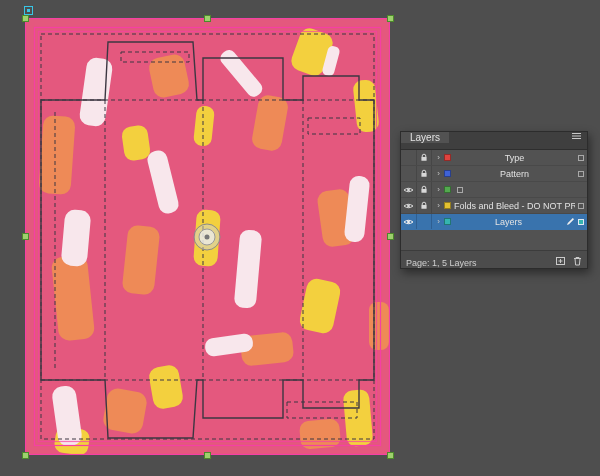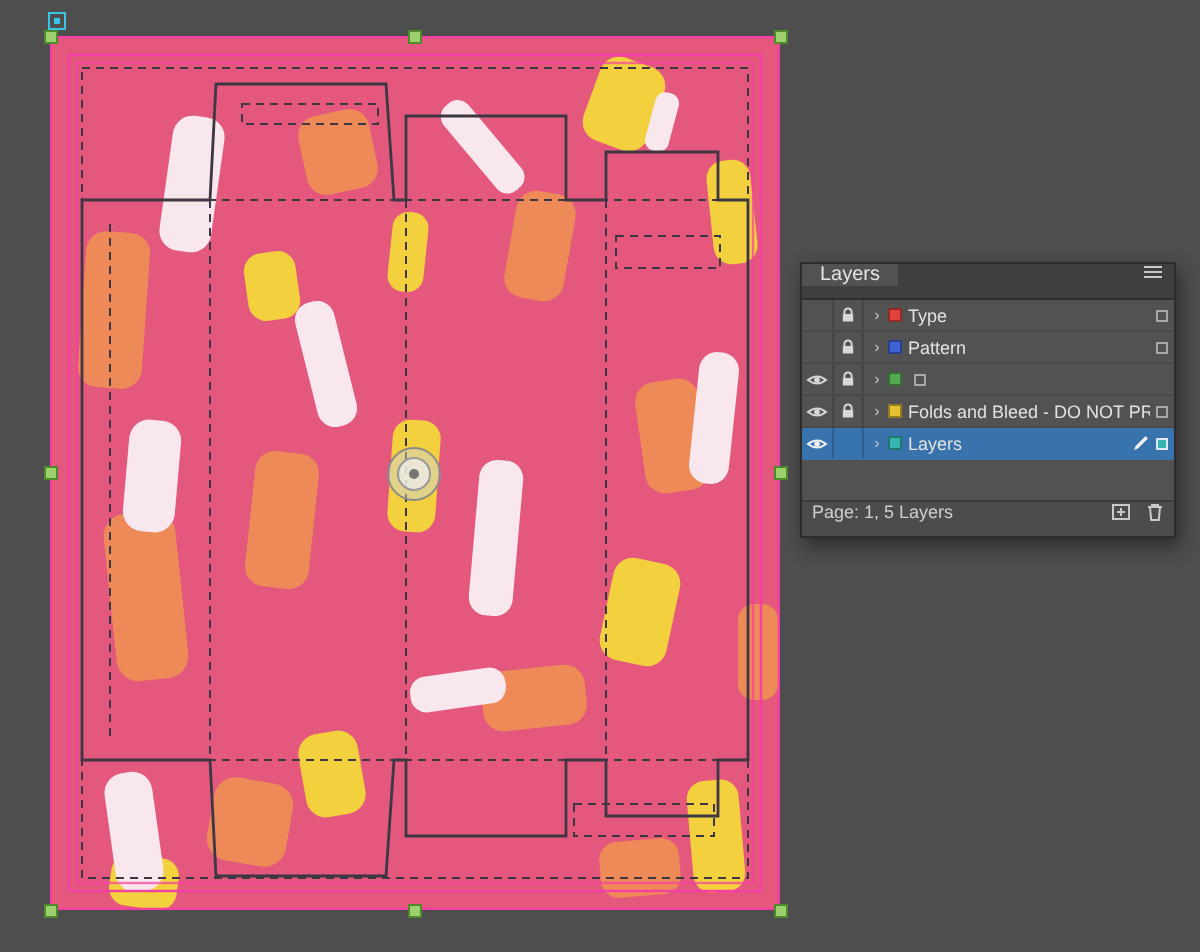--- a/index.html
+++ b/index.html
@@ -29,27 +29,27 @@
   .rows{flex:0 0 auto;}
   .layer-row{height:15px;display:flex;align-items:center;border-bottom:1px solid #494949;
     padding-right:3px;font-size:9px;}
   .layer-row.selected{background:#3973ad;border-bottom-color:#3973ad;}
   .cell{align-self:stretch;display:flex;align-items:center;justify-content:center;}
   .cell.eye{width:15px;border-right:1px solid #464646;flex:0 0 auto;}
   .cell.lock{width:14px;border-right:1px solid #464646;flex:0 0 auto;}
   .layer-row.selected .cell{border-right-color:#2f5f91;}
   .disc{width:9px;text-align:center;color:#c4c4c4;font-size:8px;margin-left:2px;flex:0 0 auto;}
   .chip{width:7px;height:7px;margin:0 3px 0 1px;flex:0 0 auto;border:1px solid rgba(0,0,0,.35);box-sizing:border-box;}
-  .layer-name{flex:1 1 auto;white-space:nowrap;overflow:hidden;color:#e2e2e2;}
+  .layer-name{flex:1 1 auto;white-space:nowrap;overflow:hidden;color:#e2e2e2;text-align:center;}
   .row-square{width:6px;height:6px;border:1px solid #a8a8a8;margin-left:3px;flex:0 0 auto;box-sizing:border-box;}
   .row-square.filled{border-color:#dfe9f4;}
   .pen{margin-left:3px;flex:0 0 auto;display:flex;align-items:center;}
   .panel-filler{flex:1 1 auto;}
   .panel-status{height:17px;flex:0 0 auto;border-top:1px solid #3c3c3c;background:#4c4c4c;
-    display:flex;align-items:flex-start;padding:0 5px;font-size:9px;color:#cfcfcf;}
+    display:flex;align-items:flex-end;padding:0 5px;font-size:9px;color:#cfcfcf;}
   .status-icons{margin-left:auto;display:flex;gap:7px;align-items:center;}
 </style>
 </head>
 <body>
 
 <div id="stage">
 
   <div class="refpoint"></div>
 
   <div class="artboard">

